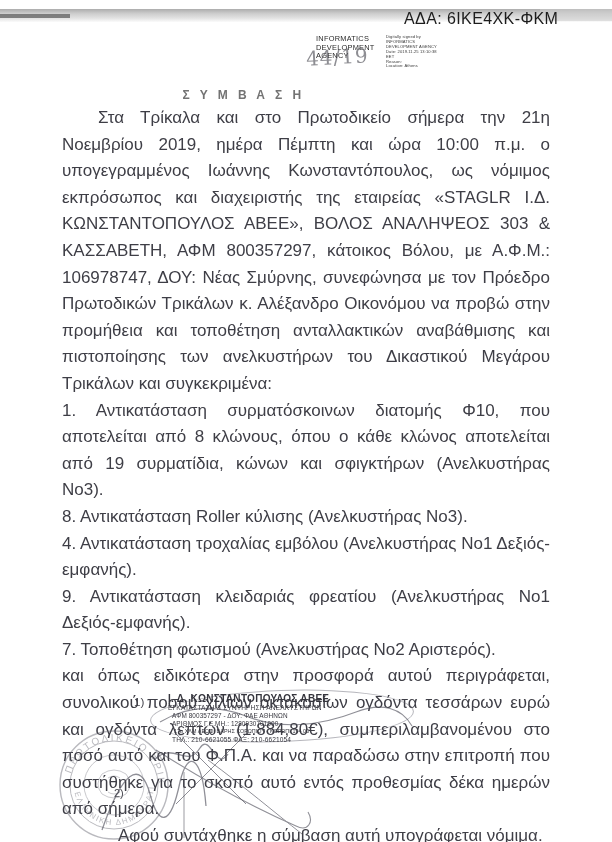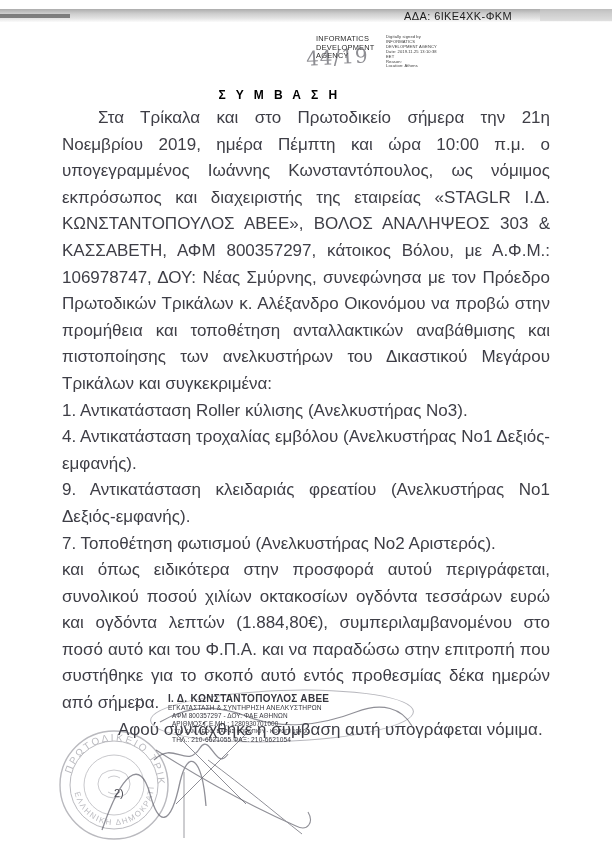--- a/index.html
+++ b/index.html
@@ -47,21 +47,21 @@
     height: 12px;
     background: rgba(205,205,205,0.55);
   }
 
   
   .ada-code {
     position: absolute;
     left: 404px;
     top: 10px;
     font-family: "Liberation Sans", sans-serif;
-    font-size: 11px;
+    font-size: 16px;
     letter-spacing: 0.4px;
     color: #1c1c1c;
     white-space: nowrap;
   }
 
   
   .sig-stamp {
     position: absolute;
     left: 316px;
     top: 19px;
@@ -102,22 +102,21 @@
   .doc-title {
     position: absolute;
     left: 0;
     top: 88px;
     width: 487px;
     text-align: center;
     font-family: "Liberation Sans", sans-serif;
     font-size: 12px;
     font-weight: bold;
     letter-spacing: 3.4px;
-    color: #000000;
-    margin-left: 36px;
+    color: #737373;
   }
   .body-text {
     position: absolute;
     left: 62px;
     top: 105px;
     width: 488px;
     font-family: "Liberation Sans", sans-serif;
     font-size: 17px;
     line-height: 26.6px;
     color: #3e3e46;
@@ -249,21 +248,22 @@
 Reason:
 Location: Athens</div>
   </div>
 
   <div class="handwritten-no">44/19</div>
 
   <div class="doc-title">Σ Υ Μ Β Α Σ Η</div>
 
   <div class="body-text">
     <p class="p-indent">Στα Τρίκαλα και στο Πρωτοδικείο σήμερα την 21η Νοεμβρίου 2019, ημέρα Πέμπτη  και ώρα 10:00 π.μ. ο υπογεγραμμένος Ιωάννης Κωνσταντόπουλος, ως νόμιμος εκπρόσωπος και διαχειριστής της εταιρείας «STAGLR Ι.Δ. ΚΩΝΣΤΑΝΤΟΠΟΥΛΟΣ ΑΒΕΕ», ΒΟΛΟΣ ΑΝΑΛΗΨΕΟΣ 303 &amp; ΚΑΣΣΑΒΕΤΗ, ΑΦΜ 800357297, κάτοικος Βόλου, με Α.Φ.Μ.: 106978747, ΔΟΥ: Νέας Σμύρνης, συνεφώνησα με τον Πρόεδρο Πρωτοδικών Τρικάλων κ. Αλέξανδρο Οικονόμου να προβώ στην προμήθεια και τοποθέτηση ανταλλακτικών αναβάθμισης και πιστοποίησης των ανελκυστήρων του Δικαστικού Μεγάρου Τρικάλων και συγκεκριμένα:</p>
-    <p class="item">1. Αντικατάσταση Roller κύλισης (Ανελκυστήρας Νο3).</p>
+    <p class="item">1. Αντικατάσταση συρματόσκοινων διατομής Φ10, που αποτελείται από 8 κλώνους, όπου ο κάθε κλώνος αποτελείται από 19 συρματίδια, κώνων και σφιγκτήρων (Ανελκυστήρας Νο3).</p>
+    <p class="item">8. Αντικατάσταση Roller κύλισης (Ανελκυστήρας Νο3).</p>
     <p class="item">4. Αντικατάσταση τροχαλίας εμβόλου (Ανελκυστήρας Νο1 Δεξιός-εμφανής).</p>
     <p class="item">9. Αντικατάσταση κλειδαριάς φρεατίου (Ανελκυστήρας Νο1 Δεξιός-εμφανής).</p>
     <p class="item">7. Τοποθέτηση φωτισμού (Ανελκυστήρας Νο2 Αριστερός).</p>
     <p>και όπως ειδικότερα στην προσφορά αυτού περιγράφεται, συνολικού ποσού χιλίων οκτακοσίων ογδόντα τεσσάρων ευρώ και ογδόντα λεπτών (1.884,80€), συμπεριλαμβανομένου στο ποσό αυτό και του Φ.Π.Α. και να παραδώσω στην επιτροπή που συστήθηκε για το σκοπό αυτό εντός προθεσμίας δέκα ημερών από σήμερα.</p>
     <p class="closing" style="text-align:left;">Αφού συντάχθηκε η σύμβαση αυτή υπογράφεται νόμιμα.</p>
   </div>
 
   <div class="sig-num-1">1)</div>
   <div class="sig-num-2">2)</div>
 

